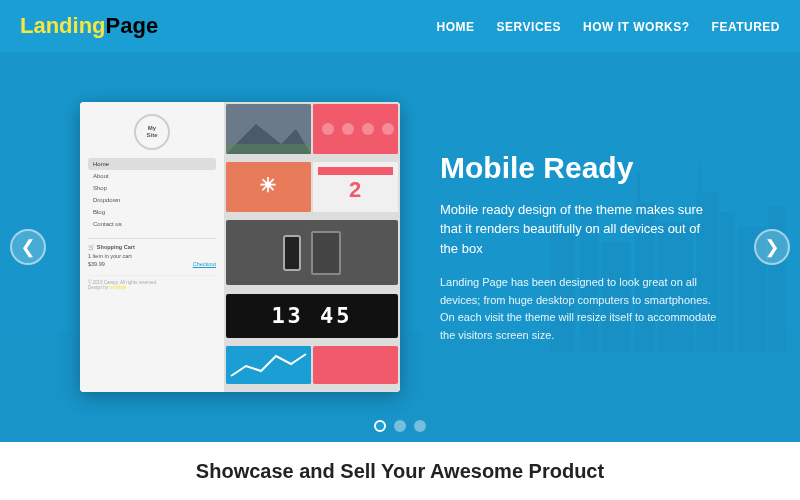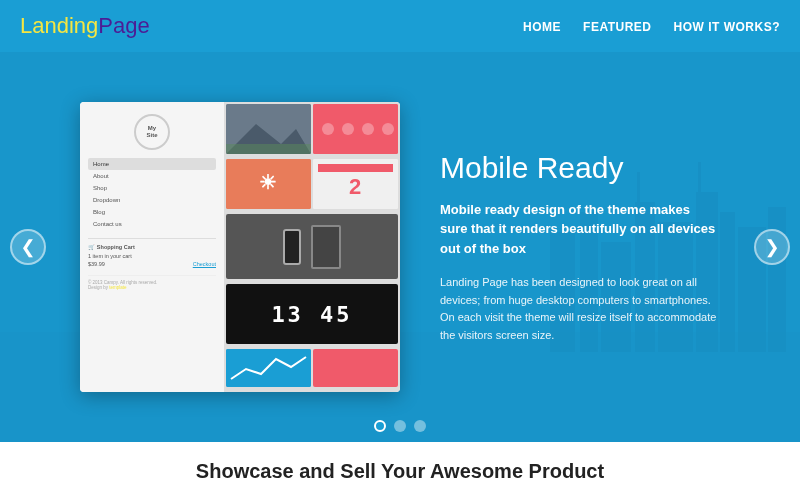--- a/index.html
+++ b/index.html
@@ -13,27 +13,27 @@
       align-items: center;
       padding: 0 20px;
       justify-content: space-between;
       position: relative;
       z-index: 10;
     }
     .logo {
       display: flex;
       align-items: center;
       font-size: 22px;
-      font-weight: normal;
+      font-weight: bold;
     }
     .logo-landing {
       color: #f5e642;
     }
     .logo-page {
-      color: #4c1d95;
+      color: #000000;
     }
     .nav-links {
       display: flex;
       gap: 22px;
       list-style: none;
     }
     .nav-links li a {
       color: #fff;
       text-decoration: none;
       font-size: 12px;
@@ -172,29 +172,29 @@
     .tile-graph { background: #1a9ed4; height: 40px; grid-column: span 1; }
     .tile-small-coral { background: #f05a6a; height: 40px; }
 
     
     .hero-text {
       color: #fff;
       flex: 1;
     }
     .hero-title {
       font-size: 30px;
-      font-weight: 400;
+      font-weight: 700;
       margin-bottom: 14px;
       line-height: 1.2;
     }
     .hero-desc-1 {
       font-size: 13px;
       line-height: 1.5;
       margin-bottom: 16px;
-      font-weight: 700;
+      font-weight: 400;
     }
     .hero-desc-2 {
       font-size: 11px;
       line-height: 1.6;
       opacity: 0.9;
     }
 
     
     .slider-dots {
       position: absolute;
@@ -234,22 +234,23 @@
 </head>
 <body>
 
 <nav class="navbar">
   <div class="logo">
     <span class="logo-landing">Landing</span>
       <span class="logo-page">Page</span>
   </div>
   <ul class="nav-links">
     <li><a href="#">HOME</a></li>
+    <li><a href="#">SERVICES</a></li>
+    <li><a href="#">HOW IT WORKS?</a></li>
     <li><a href="#">FEATURED</a></li>
-    <li><a href="#">HOW IT WORKS?</a></li>
   </ul>
 </nav>
 
 <section class="hero">
 
   <svg class="skyline-svg" viewBox="0 0 800 390" preserveAspectRatio="xMidYMax slice">
     <rect width="800" height="390" fill="#1688bb"></rect>
 
     <defs>
       <linearGradient id="skyGrad" x1="0" y1="0" x2="0" y2="1">
@@ -348,21 +349,21 @@
               </svg>
           </div>
 
           <div class="tile" style="grid-column: span 2; background:#555; height:65px; display:flex; align-items:center; justify-content:center; gap:10px;">
 
             <div style="width:18px; height:36px; border:2px solid #aaa; border-radius:3px; background:#222;"></div>
 
             <div style="width:30px; height:44px; border:2px solid #888; border-radius:2px; background:#444;"></div>
           </div>
 
-          <div class="tile tile-clock" style="grid-column: span 2; background:#111; height:60px; font-size:22px; letter-spacing:3px; font-family: monospace;">
+          <div class="tile tile-clock" style="grid-column: span 2; background:#111; height:44px; font-size:22px; letter-spacing:3px; font-family: monospace;">
             <span>13 45</span>
           </div>
 
           <div class="tile tile-graph" style="background:#1a9ed4; height:38px;">
             <svg width="85" height="38" viewBox="0 0 85 38">
                 <rect width="85" height="38" fill="#1a9ed4"></rect>
                 <polyline points="5,30 20,20 35,25 50,10 65,18 80,8" stroke="white" stroke-width="2" fill="none"></polyline>
               </svg>
           </div>
           <div class="tile tile-small-coral" style="background:#f05a6a; height:38px;"></div>

